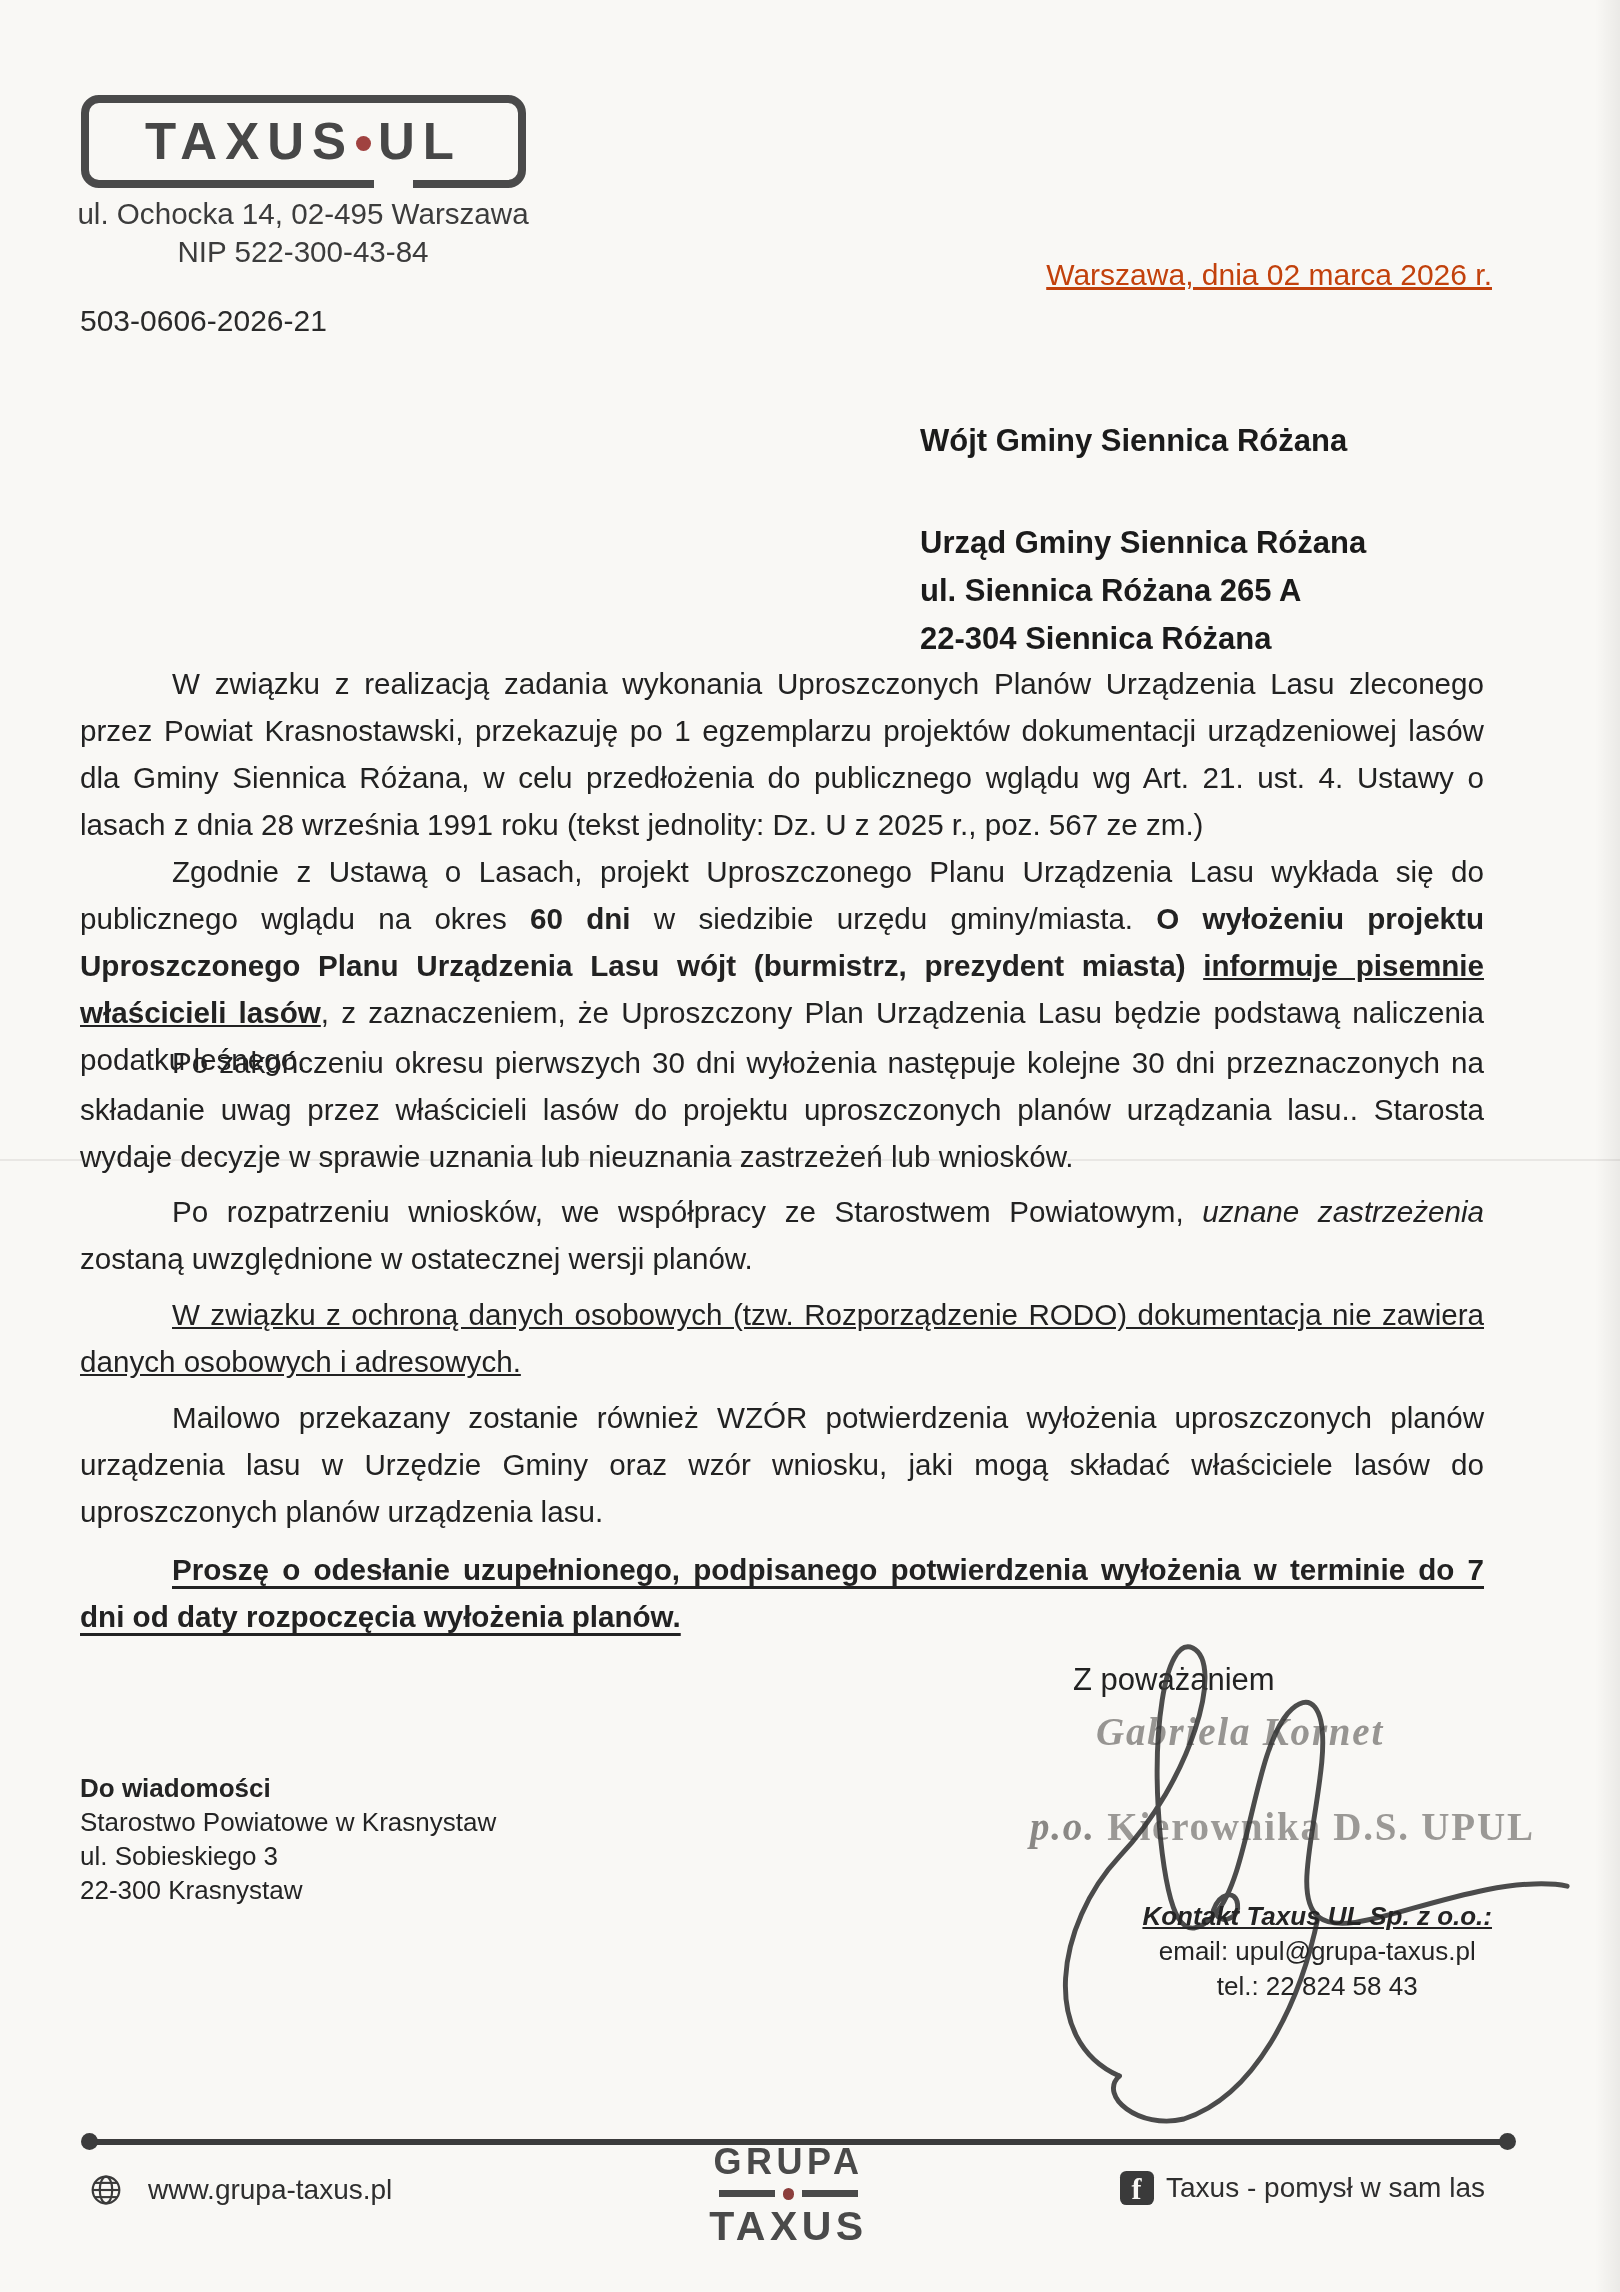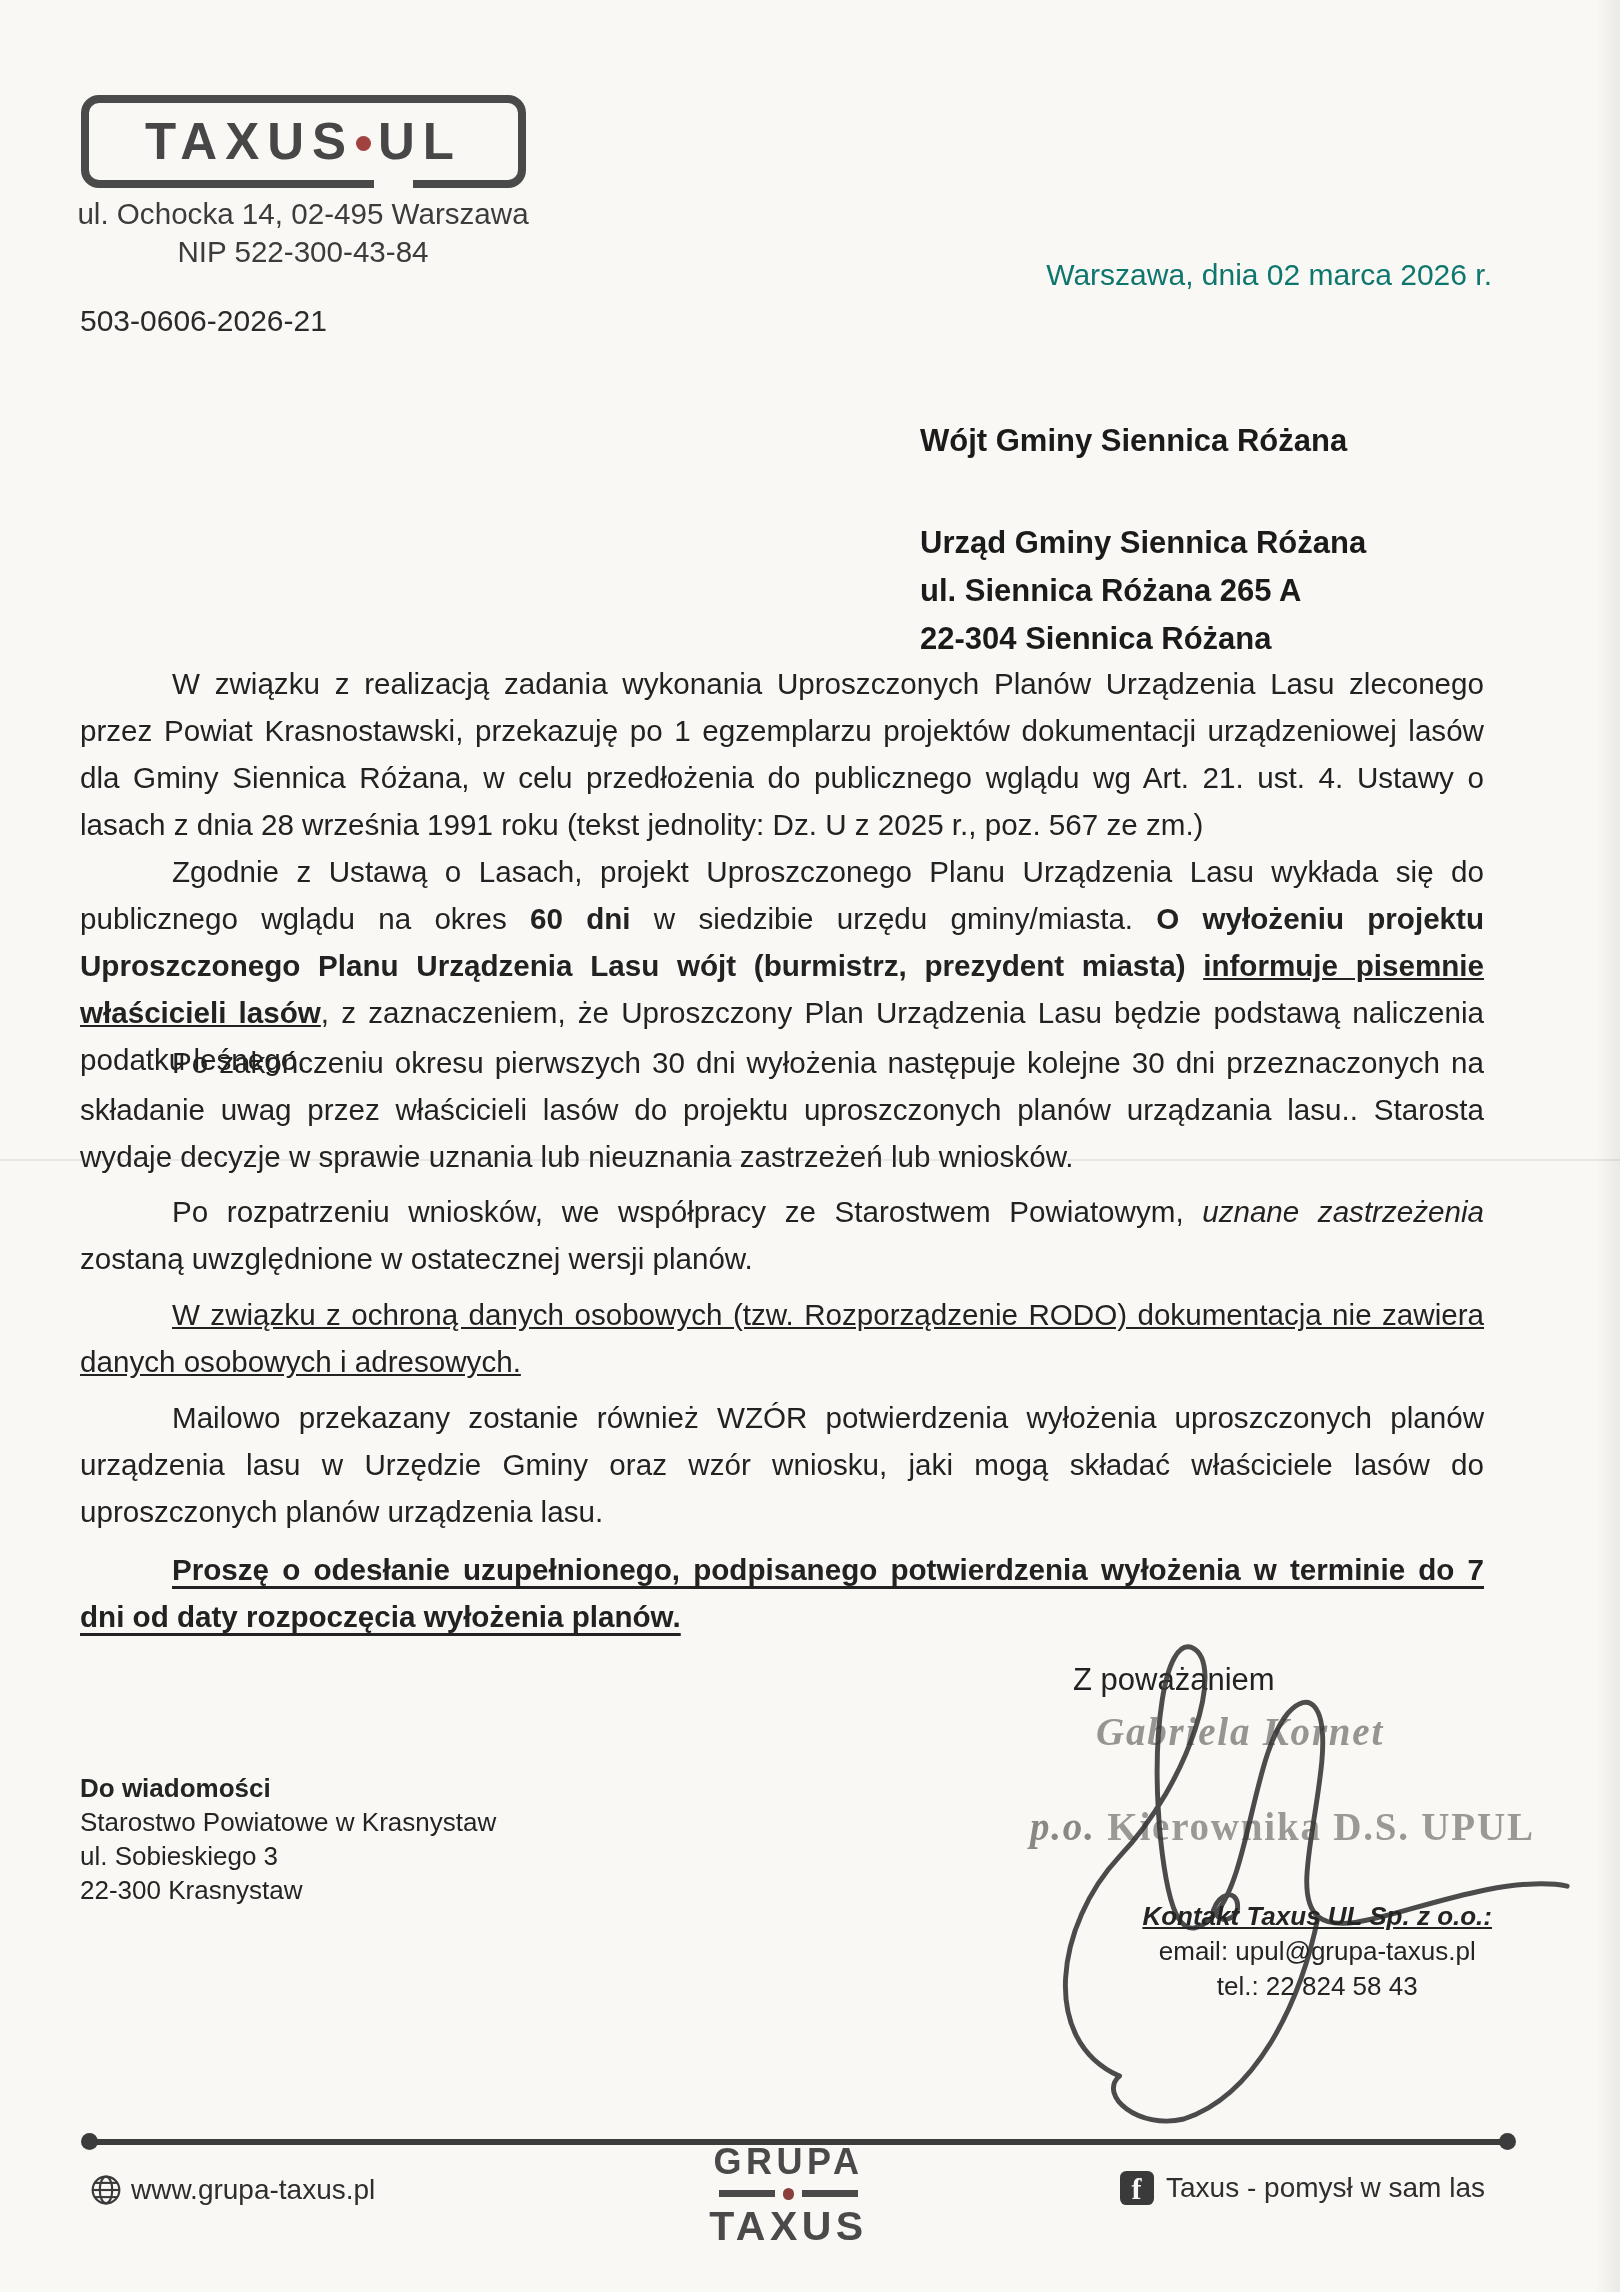--- a/index.html
+++ b/index.html
@@ -20,21 +20,21 @@
     position:absolute;left:81px;top:95px;width:429px;height:77px;
     border:8px solid #4a4a4a;border-radius:18px;
     display:flex;align-items:center;justify-content:center;
   }
   .logo-gap{position:absolute;left:285px;bottom:-8px;width:39px;height:8px;background:#f9f8f5;}
   .logo-text{font-weight:bold;font-size:51px;letter-spacing:8px;color:#474747;line-height:1;}
   .logo-dot{display:inline-block;width:15px;height:15px;border-radius:50%;background:#a04240;margin:0 7.2px 3.6px 1.8px;vertical-align:middle;}
   .addr{position:absolute;left:70px;width:466px;text-align:center;font-size:29.6px;color:#3c3c3c;}
   .addr1{top:197px;}
   .addr2{top:235px;}
-  .date-line{position:absolute;right:128px;top:258px;font-size:30px;color:#0f766e;}
+  .date-line{position:absolute;right:128px;top:258px;font-size:30px;color:#c2410c;text-decoration:underline;}
   .ref-number{position:absolute;left:80px;top:304px;font-size:30px;color:#2a2a2a;}
 
   
   .recipient{position:absolute;left:920px;top:417px;font-size:31px;font-weight:bold;color:#1b1b1b;}
   .recipient .r1{margin-bottom:54px;}
   .recipient div{line-height:48px;}
 
   
   .para{
     position:absolute;left:80px;width:1404px;
@@ -69,21 +69,21 @@
   
   .contact{position:absolute;right:128px;top:1899px;text-align:center;font-size:26px;color:#242424;}
   .contact div{line-height:35px;}
   .contact .h{font-style:italic;font-weight:bold;text-decoration:underline;}
 
   
   .footer-rule{position:absolute;left:93px;top:2139px;width:1411px;height:6.3px;background:#3c3c3c;}
   .footer-dot{position:absolute;top:2133px;width:17px;height:17px;border-radius:50%;background:#3c3c3c;}
   .fd-left{left:81px;}
   .fd-right{left:1499px;}
-  .website{position:absolute;left:90px;top:2174px;display:flex;align-items:center;gap:9px;font-size:28px;color:#2e2e2e;}
+  .website{position:absolute;left:90px;top:2174px;display:flex;align-items:center;gap:26px;font-size:28px;color:#2e2e2e;}
   .fb{position:absolute;right:135px;top:2171px;display:flex;align-items:center;gap:12.5px;font-size:28px;color:#2e2e2e;}
   .fb-icon{width:34px;height:34px;border-radius:6.3px;background:#3a3a3a;color:#f9f8f5;
     display:flex;align-items:flex-end;justify-content:center;
     font-family:"Liberation Serif", serif;font-weight:bold;font-size:30px;line-height:32px;}
   .grupa-logo{position:absolute;left:681px;top:2144px;width:215px;text-align:center;color:#4a4a4a;}
   .grupa-top{font-weight:bold;font-size:36px;letter-spacing:4.5px;line-height:1;}
   .grupa-div{display:flex;align-items:center;justify-content:center;gap:8px;margin:8px 0 6.3px 0;}
   .grupa-div .bar{width:56px;height:7.2px;background:#4a4a4a;}
   .grupa-div .dot{width:11.6px;height:11.6px;border-radius:50%;background:#8c3e3c;}
   .grupa-bottom{font-weight:bold;font-size:41px;letter-spacing:4.5px;line-height:1;}

